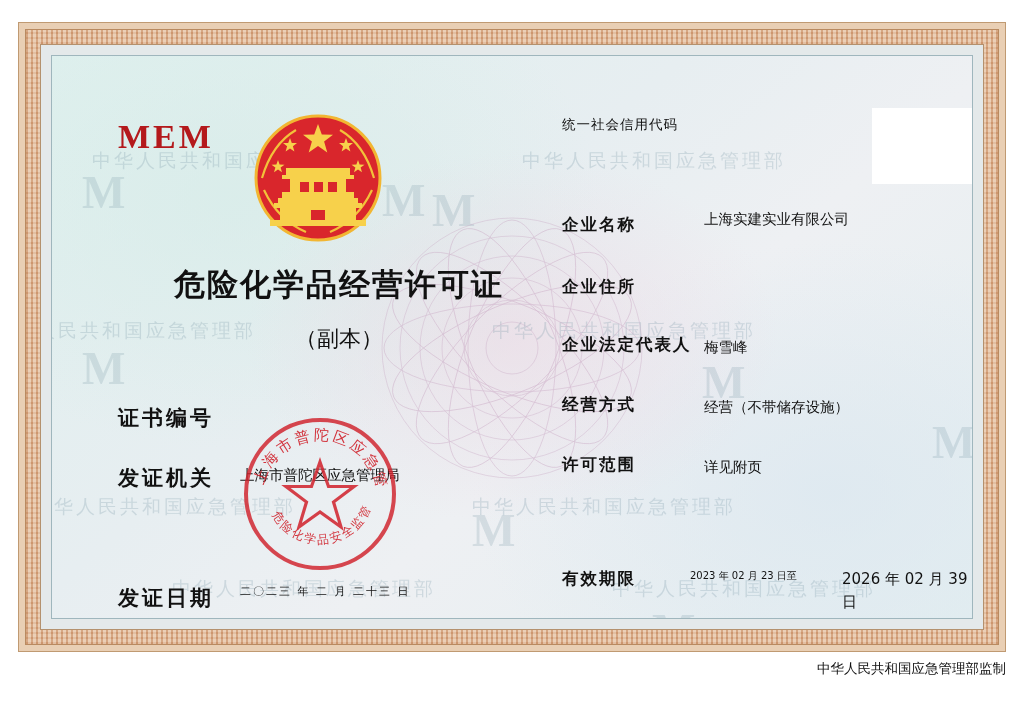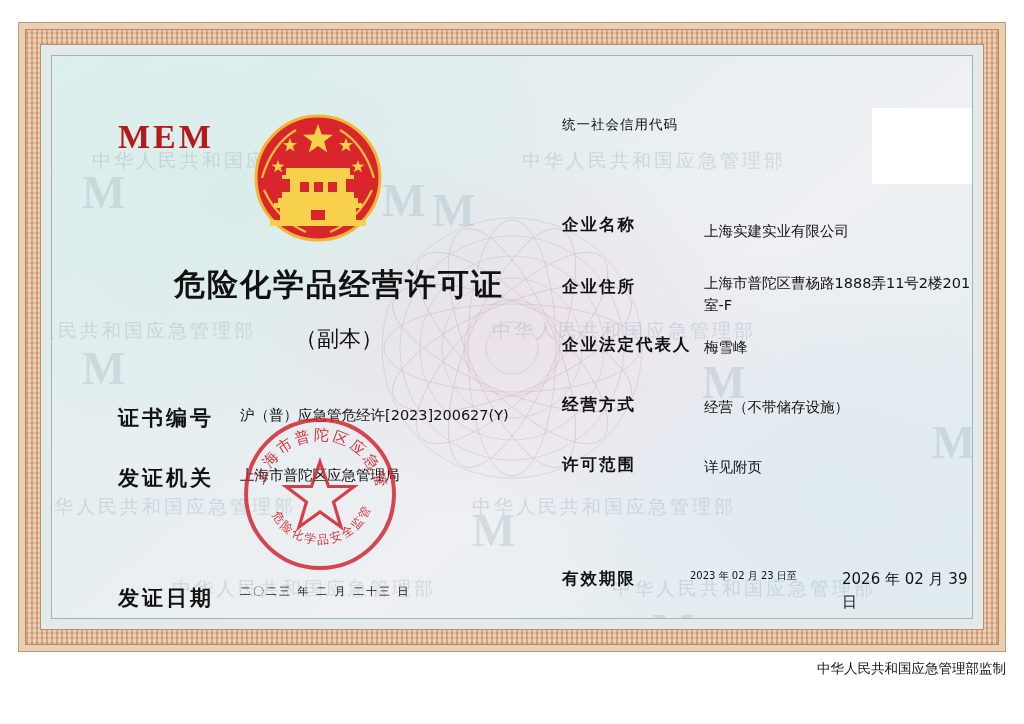--- a/index.html
+++ b/index.html
@@ -307,21 +307,20 @@
             <rect x="22" y="112" width="96" height="6"></rect>
           </g>
         </svg>
 
         <div class="cert-title">危险化学品经营许可证</div>
         <div class="cert-subtitle">（副本）</div>
 
         <div class="lfield" style="left:66px; top:348px;">
           <span class="lbl">证书编号</span>
         </div>
-        <div class="lvalue" style="left:188px; top:350px;">沪（普）应急管危经许[2023]200627(Y)</div>
 
         <div class="lfield" style="left:66px; top:408px;">
           <span class="lbl">发证机关</span>
         </div>
         <div class="lvalue" style="left:188px; top:410px;">上海市普陀区应急管理局</div>
 
         <svg class="seal" viewBox="0 0 160 160">
           <circle cx="80" cy="80" r="74" fill="none" stroke="#d0202a" stroke-width="4" opacity="0.82"></circle>
           <polygon points="80,48 88.5,72.5 114,72.5 93.5,88 101,113 80,98 59,113 66.5,88 46,72.5 71.5,72.5" fill="none" stroke="#d0202a" stroke-width="3.2" opacity="0.85"></polygon>
           <path id="sealTop" d="M 22 84 A 58 58 0 0 1 138 84" fill="none"></path>
@@ -337,24 +336,23 @@
         <div class="lfield" style="left:66px; top:528px;">
           <span class="lbl">发证日期</span>
         </div>
         <div class="lvalue" style="left:188px; top:528px; font-size:11px; letter-spacing:2px;">二〇二三 年  二 月  二十三 日</div>
 
         <div class="rlabel small" style="left:510px; top:60px;">统一社会信用代码</div>
 
         <div class="photo-box"></div>
 
         <div class="rlabel" style="left:510px; top:158px;">企业名称</div>
-        <div class="rvalue" style="left:652px; top:164px;">上海实建实业有限公司</div>
+        <div class="rvalue" style="left:652px; top:152px;">上海实建实业有限公司</div>
 
         <div class="rlabel" style="left:510px; top:220px;">企业住所</div>
-        <div class="rvalue" style="left:652px; top:216px; width:280px;">上海市普陀区曹杨路1888弄11号2楼201室-F</div>
 
         <div class="rlabel" style="left:510px; top:278px;">企业法定代表人</div>
         <div class="rvalue" style="left:652px; top:280px;">梅雪峰</div>
 
         <div class="rlabel" style="left:510px; top:338px;">经营方式</div>
         <div class="rvalue" style="left:652px; top:340px;">经营（不带储存设施）</div>
 
         <div class="rlabel" style="left:510px; top:398px;">许可范围</div>
         <div class="rvalue" style="left:652px; top:400px;">详见附页</div>
 

